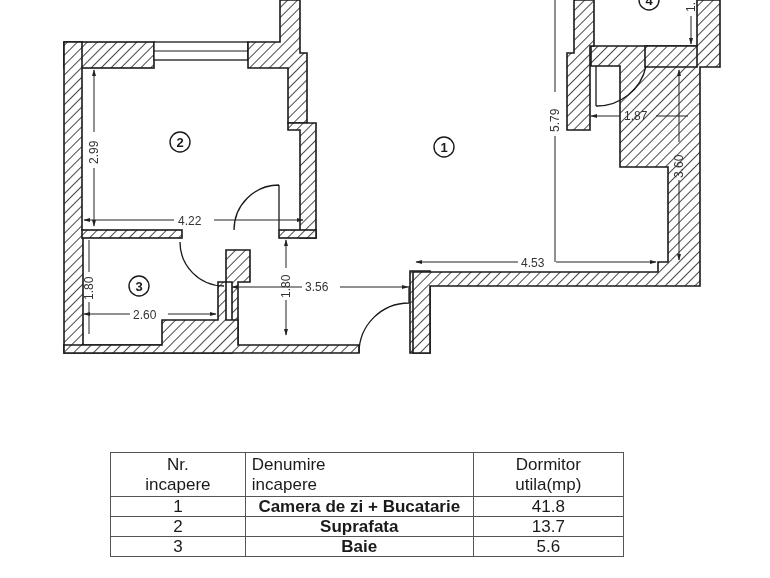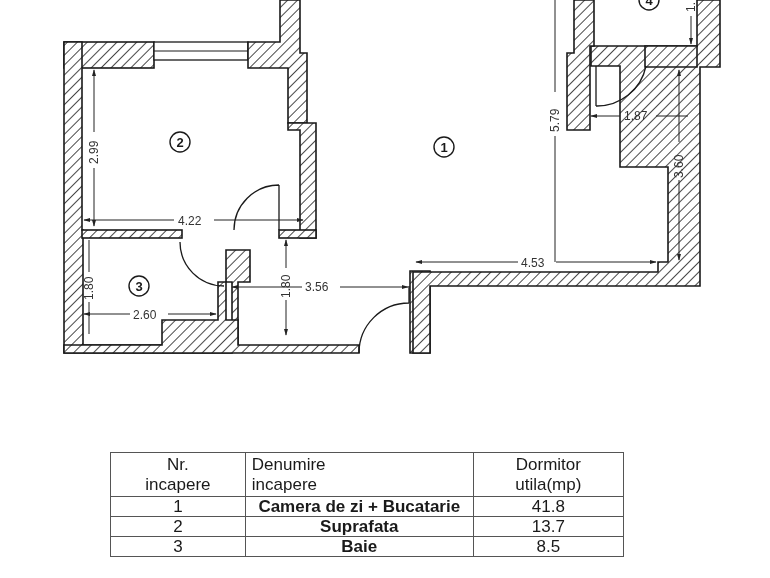--- a/index.html
+++ b/index.html
@@ -166,16 +166,16 @@
       <td class="c3">41.8</td>
     </tr>
     <tr>
       <td class="c1">2</td>
       <td class="c2">Suprafata</td>
       <td class="c3">13.7</td>
     </tr>
     <tr>
       <td class="c1">3</td>
       <td class="c2">Baie</td>
-      <td class="c3">8.5</td>
+      <td class="c3">5.6</td>
     </tr>
   </tbody>
 </table>
 
 </body></html>

